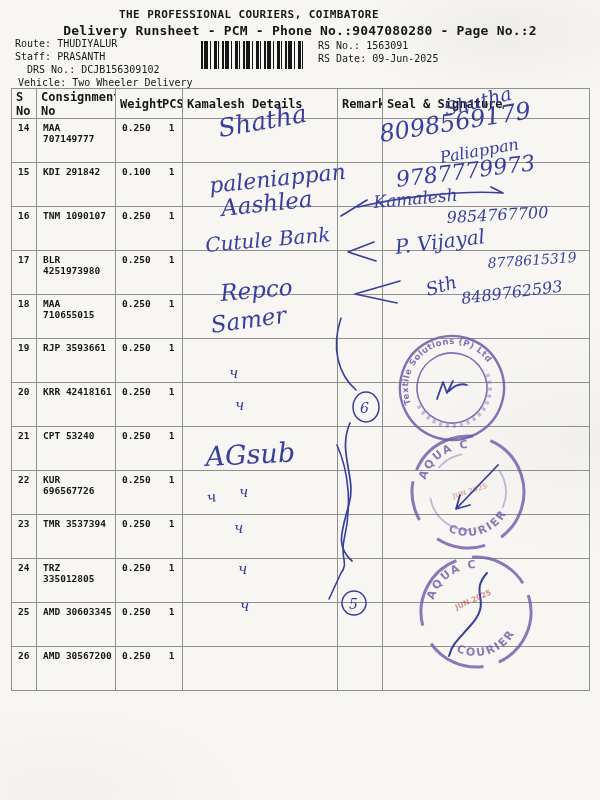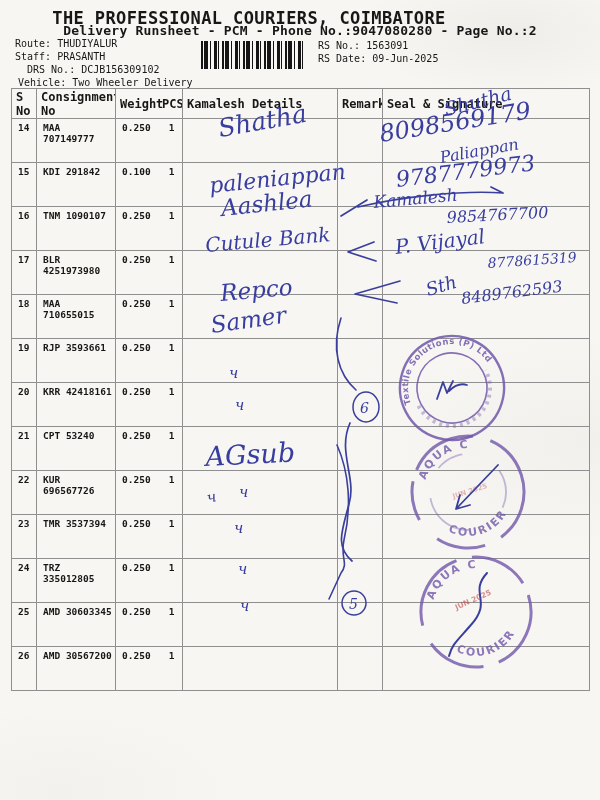--- a/index.html
+++ b/index.html
@@ -4,21 +4,21 @@
 <style>
   html,body{margin:0;padding:0;background:#e9e9e7;}
   .page{position:relative;width:600px;height:800px;background:#f7f6f2;overflow:hidden;
         font-family:"DejaVu Sans Mono",monospace;color:#171717;}
   .page::before{content:"";position:absolute;inset:0;pointer-events:none;
     background:
       radial-gradient(220px 90px at 85% 4%, rgba(160,160,152,.10), transparent 70%),
       radial-gradient(300px 160px at 98% 55%, rgba(160,160,152,.07), transparent 70%),
       radial-gradient(260px 120px at 10% 99%, rgba(160,160,152,.06), transparent 70%);}
   .doc-title{position:absolute;top:8px;left:0;width:498px;text-align:center;
-      font-size:17px;font-weight:bold;letter-spacing:.4px;}
+      font-size:11px;font-weight:bold;letter-spacing:.4px;}
   .doc-subtitle{position:absolute;top:23px;left:0;width:600px;text-align:center;
       font-size:13px;font-weight:bold;letter-spacing:.2px;}
   .hline{position:absolute;font-size:10px;font-weight:normal;white-space:pre;}
   .barcode{position:absolute;left:201px;top:41px;width:104px;height:28px;
       background:repeating-linear-gradient(90deg,
         #151515 0 2px, #f7f6f2 2px 3px,
         #151515 3px 7px, #f7f6f2 7px 9px,
         #151515 9px 10px,#f7f6f2 10px 13px,
         #151515 13px 16px,#f7f6f2 16px 17px,
         #151515 17px 18px,#f7f6f2 18px 21px);}

